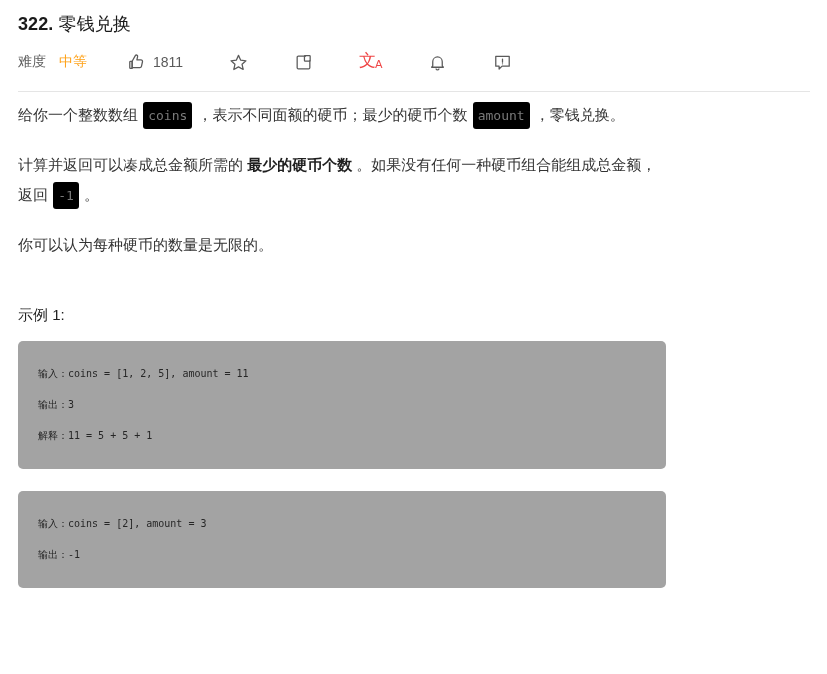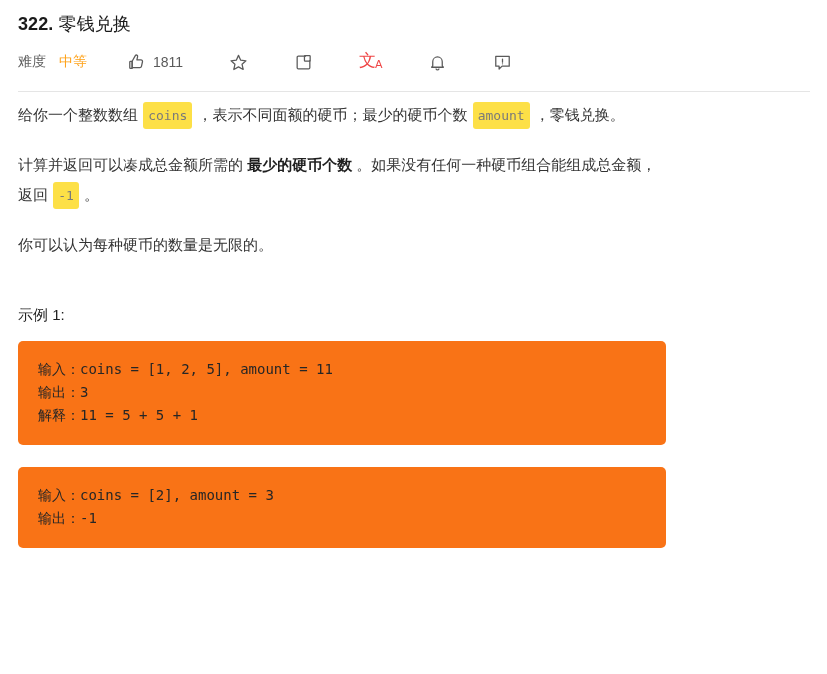--- a/index.html
+++ b/index.html
@@ -106,48 +106,48 @@
     font-size: 15px;
     line-height: 30px;
     color: #333333;
     margin: 0 0 19px 0;
     word-break: break-word;
   }
   .para:last-of-type { margin-bottom: 0; }
   code.inline {
     font-family: "DejaVu Sans Mono", "Liberation Mono", monospace;
     font-size: 13px;
-    background: #fde047;
+    background: #000000;
     color: #7a7a7a;
     padding: 6px 5px;
     border-radius: 3px;
     margin: 0 1px;
   }
   .para b, .para strong {
     font-weight: 700;
     color: #1f1f1f;
   }
 
   .example-title {
     font-size: 15px;
     font-weight: 400;
     color: #1f1f1f;
     margin: 0 0 16px 0;
   }
   .spacer-large { height: 46px; }
   .spacer-mid { height: 22px; }
 
   pre.codeblock {
-    background: #f97316;
+    background: #a3a3a3;
     border-radius: 5px;
     margin: 0;
     padding: 17px 20px 18px 20px;
     font-family: "DejaVu Sans Mono", "Liberation Mono", monospace;
-    font-size: 14px;
-    line-height: 23px;
+    font-size: 10px;
+    line-height: 31px;
     color: #262626;
     white-space: pre;
     overflow: hidden;
   }
 </style>
 </head>
 <body>
 
 <div class="page">
 

